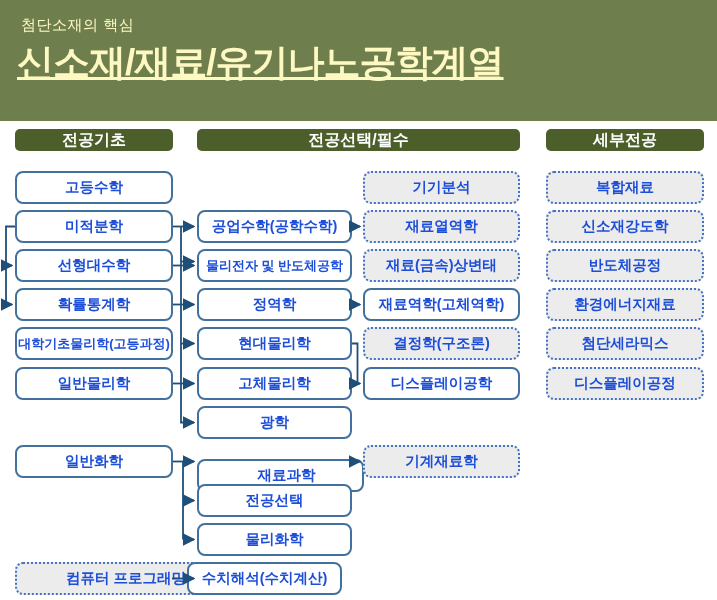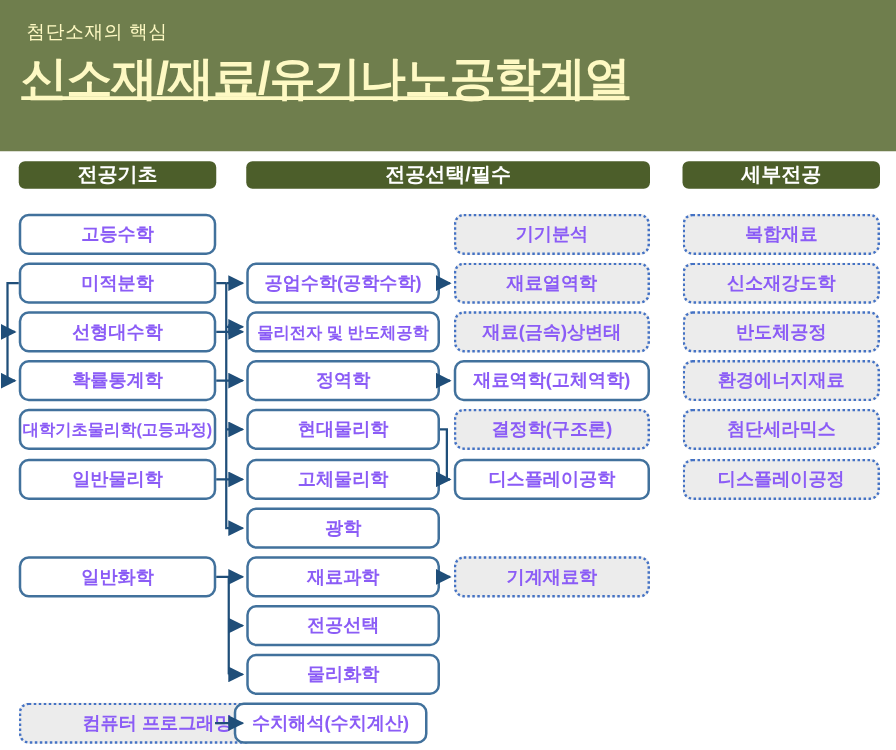--- a/index.html
+++ b/index.html
@@ -21,21 +21,21 @@
     font-size:37px;font-weight:800;letter-spacing:-1px;white-space:nowrap;text-decoration:underline;
   }
   .col-header{
     position:absolute;top:129px;height:22px;
     background:#4C5E2A;border-radius:5px;
     color:#ffffff;font-size:16px;font-weight:700;
     display:flex;align-items:center;justify-content:center;
   }
   .box{
     position:absolute;height:29px;border-radius:8px;
-    font-size:14.5px;font-weight:700;color:#8b5cf6;
+    font-size:14.5px;font-weight:700;color:#1d4ed8;
     display:flex;align-items:center;justify-content:center;
     white-space:nowrap;box-sizing:content-box;
   }
   .box.solid{background:#ffffff;border:2px solid #41719C;}
   .box.dotted{background:#ECECEC;border:2px dotted #4472C4;}
   svg.connectors{position:absolute;left:0;top:0;pointer-events:none;}
 </style>
 </head>
 <body>
 
@@ -56,21 +56,21 @@
     <div class="box solid" style="left: 15px; width: 154px; top: 327px; font-size: 13px;">대학기초물리학(고등과정)</div>
     <div class="box solid" style="left: 15px; width: 154px; top: 367px;">일반물리학</div>
     <div class="box solid" style="left: 15px; width: 154px; top: 445px;">일반화학</div>
     <div class="box dotted" style="left: 15px; width: 154px; top: 562px; padding-left: 32px;">컴퓨터 프로그래밍</div>
     <div class="box solid" style="left: 197px; width: 151px; top: 210px;">공업수학(공학수학)</div>
     <div class="box solid" style="left: 197px; width: 151px; top: 249px; font-size: 13px;">물리전자 및 반도체공학</div>
     <div class="box solid" style="left: 197px; width: 151px; top: 288px;">정역학</div>
     <div class="box solid" style="left: 197px; width: 151px; top: 327px;">현대물리학</div>
     <div class="box solid" style="left: 197px; width: 151px; top: 367px;">고체물리학</div>
     <div class="box solid" style="left: 197px; width: 151px; top: 406px;">광학</div>
-    <div class="box solid" style="left: 197px; width: 151px; top: 445px;">재료과학</div>
+    <div class="box solid" style="left: 197px; width: 151px; top: 459px; padding-left: 12px;">재료과학</div>
     <div class="box solid" style="left: 197px; width: 151px; top: 484px;">전공선택</div>
     <div class="box solid" style="left: 197px; width: 151px; top: 523px;">물리화학</div>
     <div class="box solid" style="left: 187px; width: 151px; top: 562px;">수치해석(수치계산)</div>
     <div class="box dotted" style="left: 363px; width: 153px; top: 171px;">기기분석</div>
     <div class="box dotted" style="left: 363px; width: 153px; top: 210px;">재료열역학</div>
     <div class="box dotted" style="left: 363px; width: 153px; top: 249px;">재료(금속)상변태</div>
     <div class="box solid" style="left: 363px; width: 153px; top: 288px;">재료역학(고체역학)</div>
     <div class="box dotted" style="left: 363px; width: 153px; top: 327px;">결정학(구조론)</div>
     <div class="box solid" style="left: 363px; width: 153px; top: 367px;">디스플레이공학</div>
     <div class="box dotted" style="left: 363px; width: 153px; top: 445px;">기계재료학</div>

